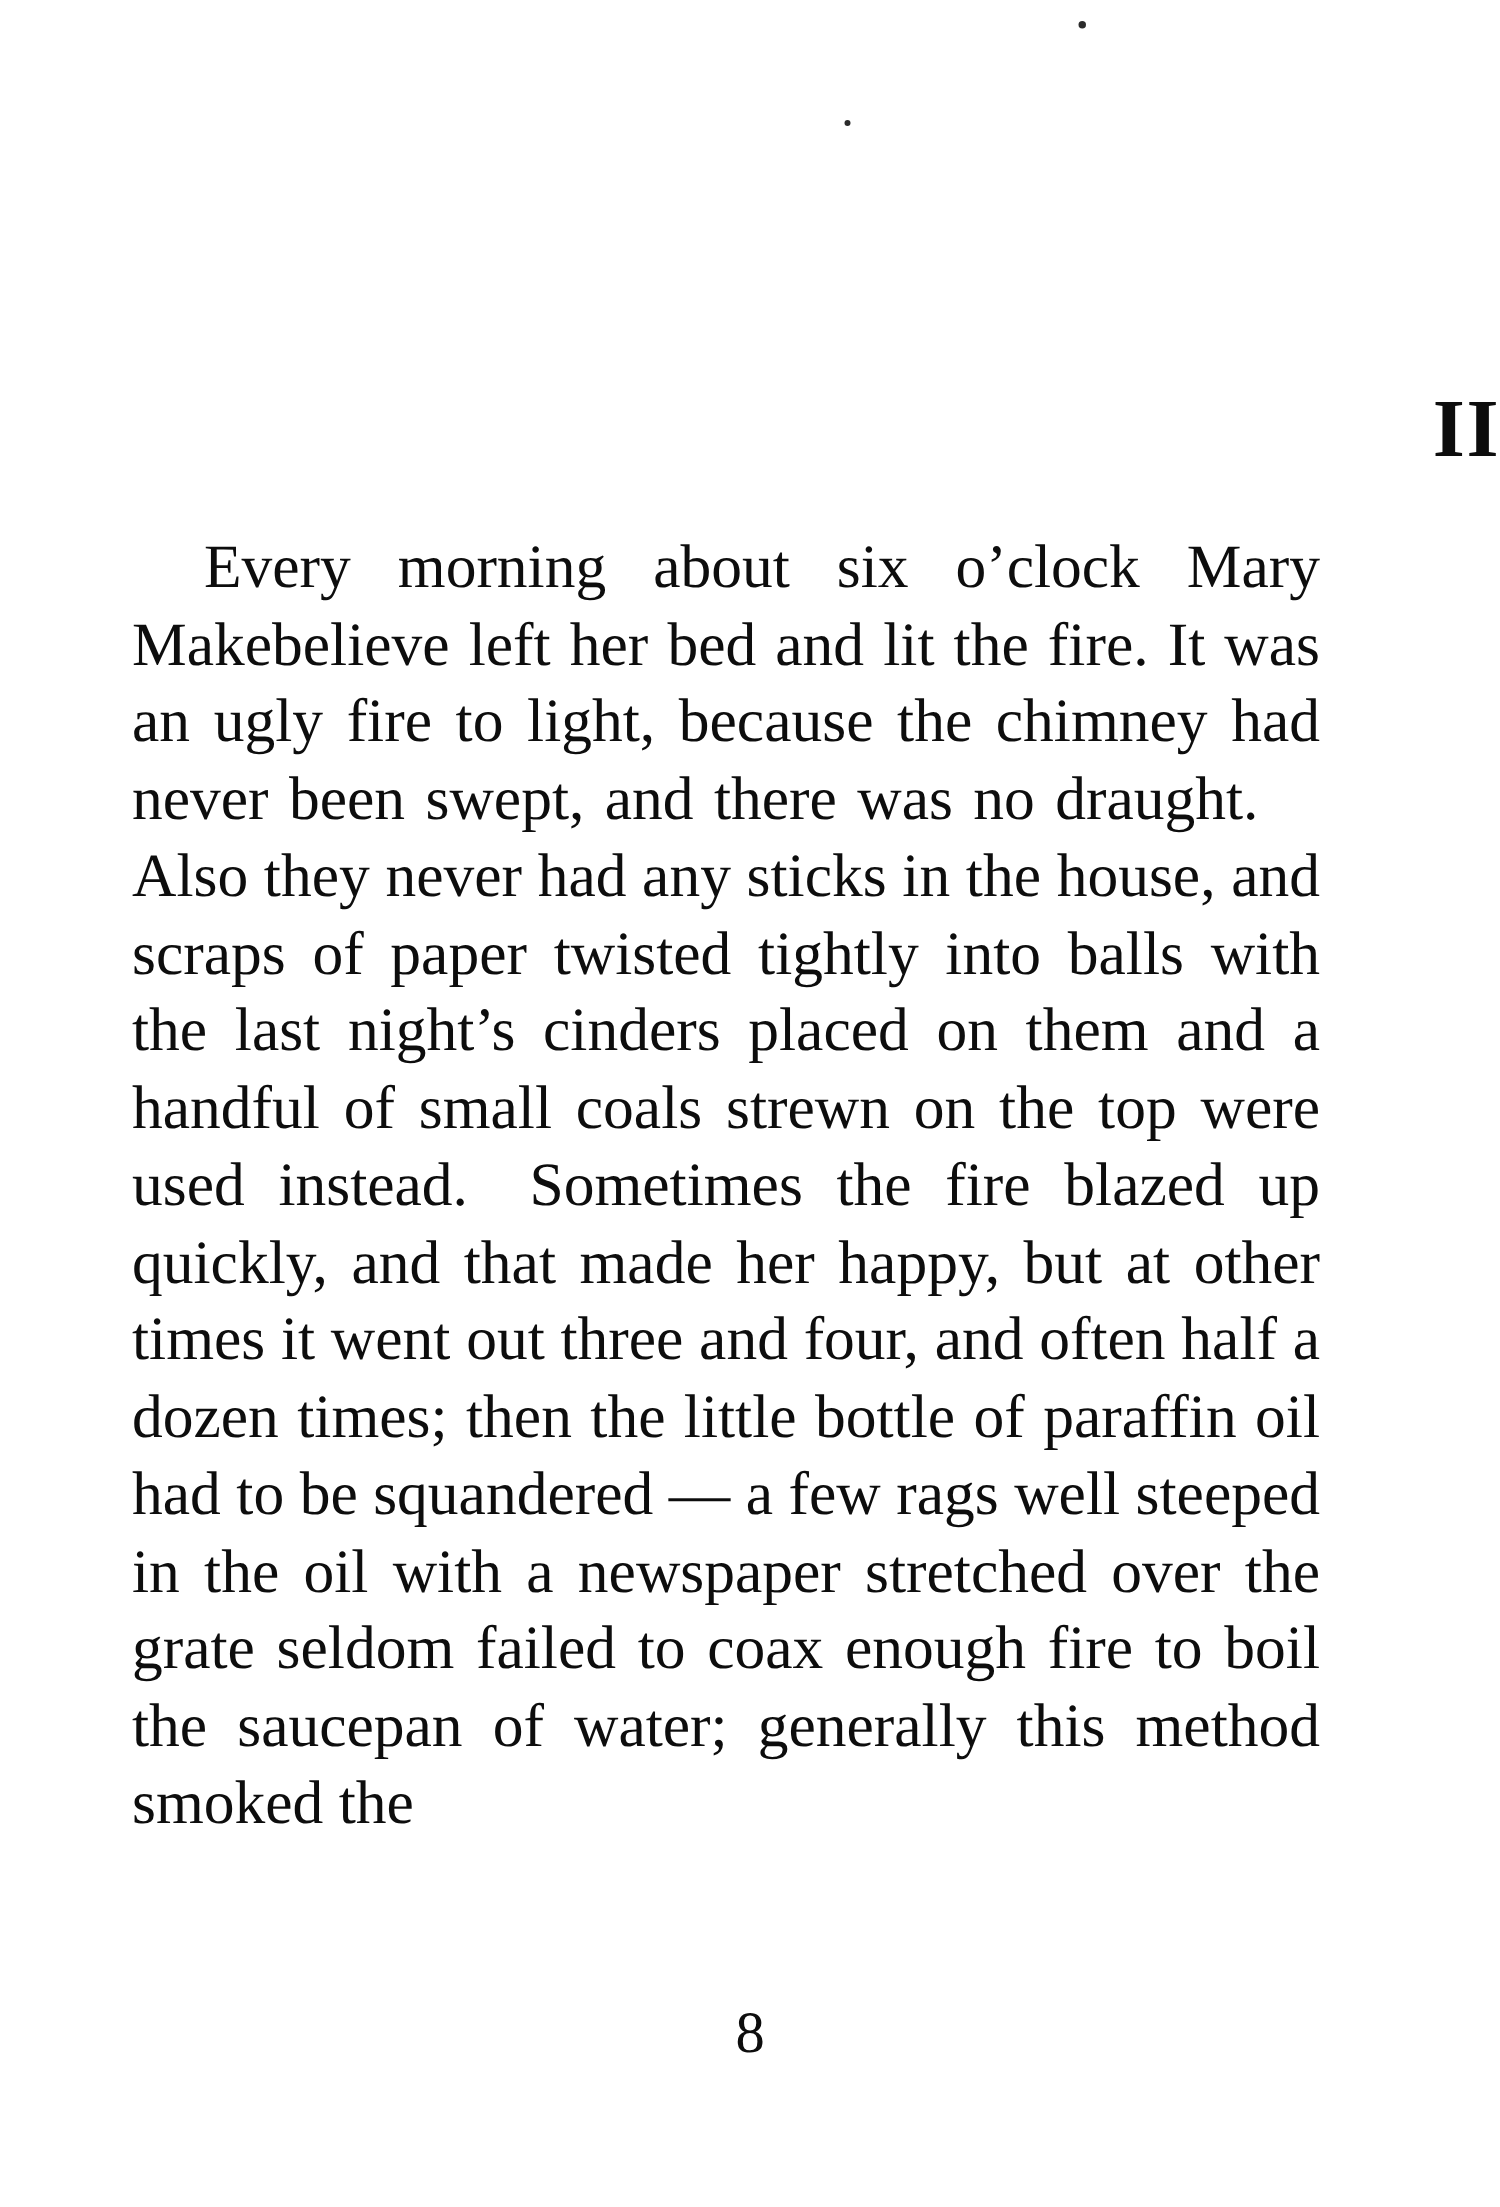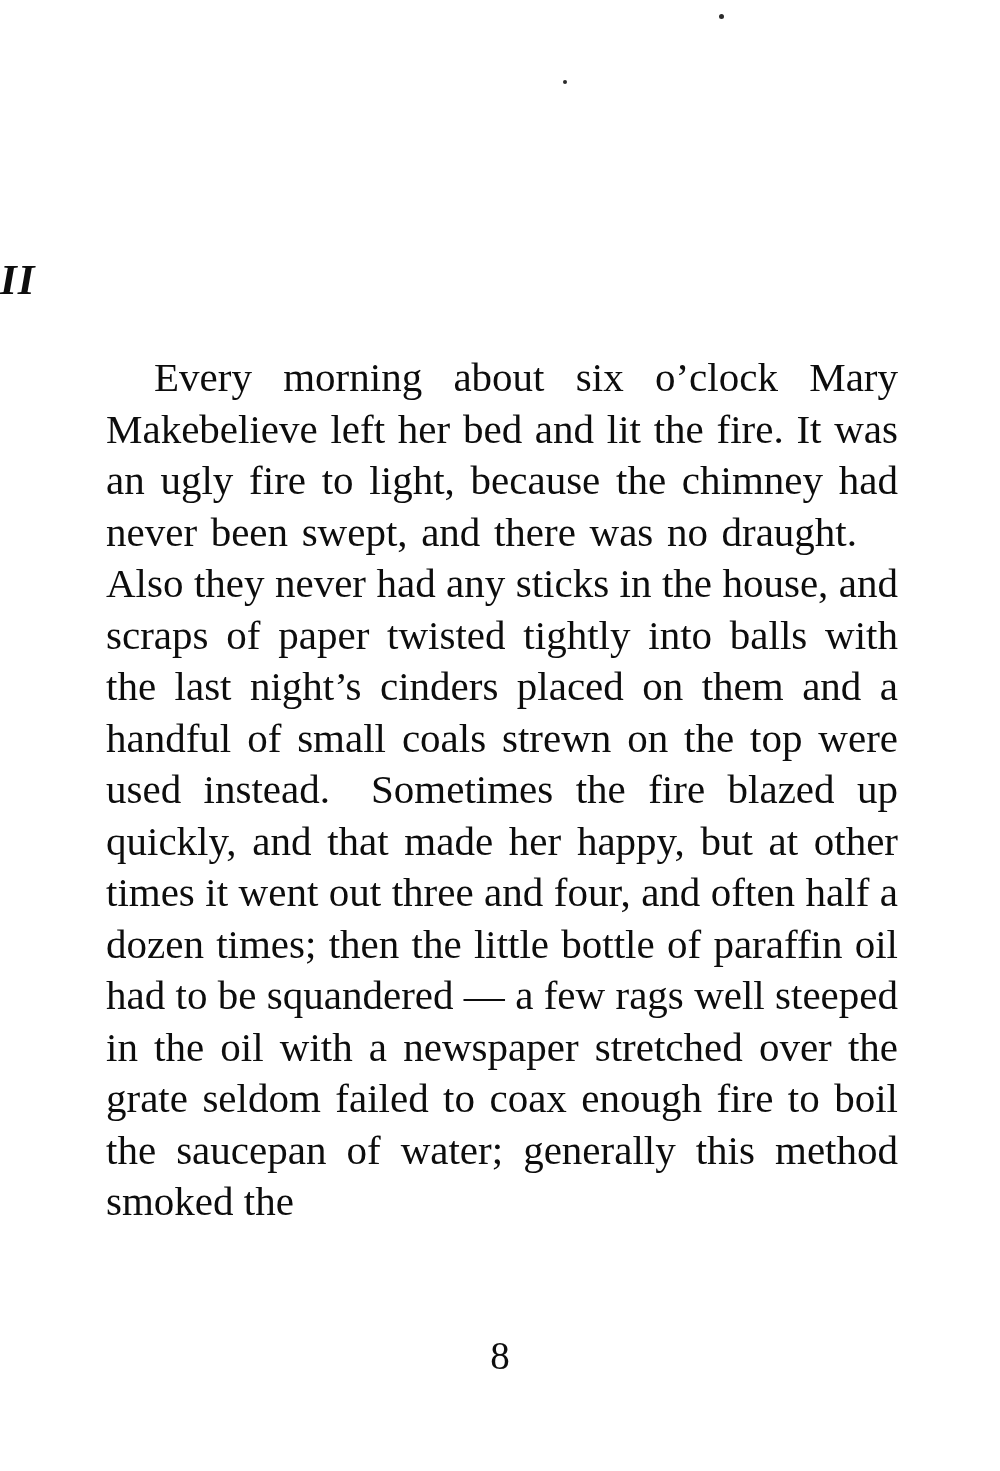--- a/index.html
+++ b/index.html
@@ -22,32 +22,31 @@
     border-radius: 50%;
   }
   .speck-a { top: 14px; left: 719px; width: 5px; height: 5px; }
   .speck-b { top: 80px; left: 563px; width: 4px; height: 4px; }
 
   .chapter-number {
     position: absolute;
     top: 258px;
     left: 0;
     width: 1000px;
-    text-align: left;
-    font-size: 43px;
+    text-align: right;
+    font-size: 55px;
     font-weight: 700;
     letter-spacing: 1px;
     line-height: 1;
-    font-style: italic;
   }
 
   .body-text {
     position: absolute;
     top: 352px;
-    left: 106px;
+    left: 88px;
     width: 792px;
     font-size: 41px;
     line-height: 51.5px;
     text-align: justify;
     text-justify: inter-word;
     hyphens: none;
   }
   .body-text p {
     margin: 0;
     text-indent: 48px;

